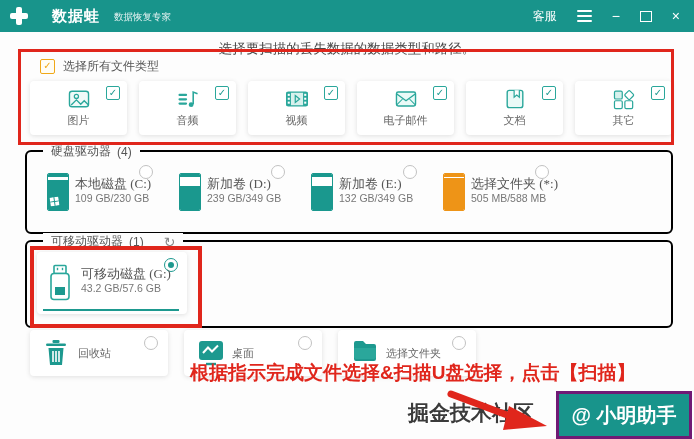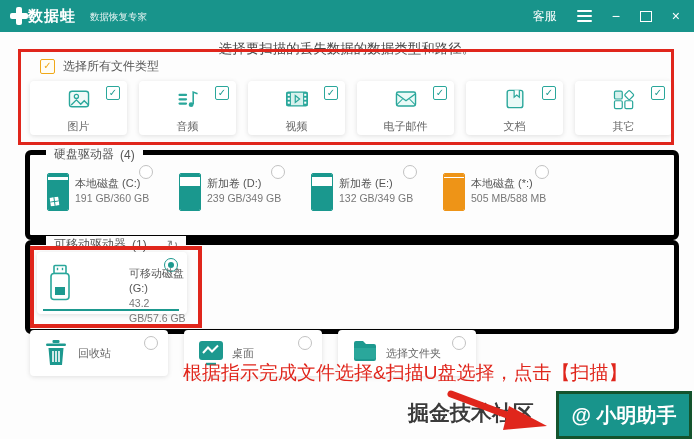--- a/index.html
+++ b/index.html
@@ -5,21 +5,21 @@
   html,body{margin:0;padding:0;background:#fff;}
   #app{position:relative;width:694px;height:439px;overflow:hidden;background:#fdfdfd;
        font-family:"Liberation Sans","DejaVu Sans",sans-serif;}
   
   .hdr{position:absolute;left:0;top:0;width:694px;height:32px;background:#18948b;
        display:flex;align-items:center;color:#fff;}
   .logo-cross{position:relative;width:18px;height:18px;margin-left:10px;}
   .logo-cross i{position:absolute;background:#fff;border-radius:2px;}
   .logo-cross i.v{left:6px;top:0;width:6px;height:18px;}
   .logo-cross i.h{left:0;top:6px;width:18px;height:6px;}
-  .brand{margin-left:0;font-size:15px;font-weight:bold;letter-spacing:1px;}
+  .brand{margin-left:24px;font-size:15px;font-weight:bold;letter-spacing:1px;}
   .brand-sub{margin-left:14px;font-size:9.5px;opacity:.9;margin-top:3px;}
   .hdr-right{margin-left:auto;display:flex;align-items:center;gap:20px;margin-right:14px;}
   .support{font-size:12px;cursor:pointer;}
   .hamb{display:flex;flex-direction:column;gap:3px;cursor:pointer;}
   .hamb i{width:15px;height:2px;background:#fff;border-radius:1px;}
   .wc{font-size:14px;line-height:14px;cursor:pointer;}
   .wc-max{width:10px;height:9px;border:1.5px solid #fff;cursor:pointer;}
   
   .page-title{position:absolute;left:0;top:40px;width:694px;text-align:center;
        font-size:13.5px;color:#4a4a4a;}
@@ -31,66 +31,66 @@
   .selall{position:absolute;left:40px;top:58px;display:flex;align-items:center;gap:8px;z-index:2;}
   .cb{width:12px;height:12px;border:1px solid #2aa79b;border-radius:2px;background:#fff;
       font-size:10px;line-height:12px;text-align:center;color:#1d998f;cursor:pointer;}
   .cb.orange{width:13px;height:13px;border-color:#f0a818;color:#f0a818;background:#fffdf4;}
   .selall-label{font-size:12px;color:#555;}
   
   .ftcard{position:absolute;top:81px;width:97px;height:54px;background:#fff;border-radius:4px;
       box-shadow:0 1px 5px rgba(0,0,0,.12);z-index:1;cursor:pointer;}
   .ftcard .cb{position:absolute;top:5px;right:7px;}
   .ftcard svg{display:block;margin:5px auto 0 auto;}
-  .ft-label{display:block;text-align:center;font-size:11px;color:#666;margin-top:7px;}
-  
-  .fset{position:absolute;left:25px;width:644px;border:5px solid #000000;border-radius:6px;background:#fdfdfd;}
+  .ft-label{display:block;text-align:center;font-size:11px;color:#666;margin-top:1px;}
+  
+  .fset{position:absolute;left:25px;width:644px;border:2px solid #000000;border-radius:6px;background:#fdfdfd;}
   #fs-hdd{top:150px;height:80px;}
   #fs-rem{top:240px;height:84px;}
   .legend{position:absolute;top:-9px;left:16px;background:#fdfdfd;padding:0 8px;font-size:12px;
       color:#555;display:flex;align-items:center;gap:6px;}
   .legend .cnt{color:#555;}
   .refresh{font-size:14px;color:#8a8a8a;margin-left:14px;cursor:pointer;line-height:12px;}
   
   .drive{position:absolute;top:163px;width:128px;height:58px;cursor:pointer;}
   .radio{position:absolute;width:12px;height:12px;border:1px solid #c2c2c2;border-radius:50%;
       background:#fff;cursor:pointer;}
   .drive .radio{left:94px;top:2px;}
   .radio.sel{border-color:#1d998f;}
   .radio.sel i{position:absolute;left:2.5px;top:2.5px;width:6px;height:6px;border-radius:50%;
       background:#1d998f;}
   .drv-ico{position:absolute;left:2px;top:10px;width:20px;height:36px;border:1px solid #1a988e;
       border-radius:2px;background:#fff;overflow:hidden;}
   .drv-ico .cap{position:absolute;top:0;left:0;right:0;height:3px;background:#1a988e;}
   .drv-ico .fill{position:absolute;bottom:0;left:0;right:0;background:#1a988e;}
   .oslogo{position:absolute;left:2px;bottom:4px;z-index:2;transform:rotate(-8deg);}
   .dtxt{position:absolute;left:30px;top:13px;}
-  .dtxt b{display:block;font-weight:normal;font-size:11px;color:#555;line-height:15px;}
+  .dtxt b{display:block;font-weight:normal;font-size:13px;color:#555;line-height:15px;font-family:Liberation Serif, serif;}
   .dtxt u{display:block;text-decoration:none;font-size:10.5px;color:#777;line-height:15px;}
   
   .remcard{position:absolute;left:37px;top:252px;width:150px;height:62px;background:#fff;
       border-radius:4px;box-shadow:0 1px 5px rgba(0,0,0,.12);z-index:2;cursor:pointer;}
   .remcard .radio{right:9px;top:6px;left:auto;position:absolute;}
   .remcard .usb{position:absolute;left:10px;top:12px;}
-  .remcard .dtxt{left:44px;top:14px;margin-left:48px;}
+  .remcard .dtxt{left:44px;top:14px;}
   .rem-underline{position:absolute;left:6px;bottom:3px;width:136px;height:2px;background:#1d998f;}
   
   .loccard{position:absolute;top:330px;width:138px;height:46px;background:#fff;border-radius:4px;
       box-shadow:0 1px 5px rgba(0,0,0,.12);z-index:1;cursor:pointer;}
   .loccard .radio{position:absolute;right:10px;top:6px;}
   .loccard svg{position:absolute;left:14px;top:9px;}
   .loc-label{position:absolute;left:48px;top:16px;font-size:11px;color:#666;}
   
-  .instruction{position:absolute;left:183px;top:360px;font-size:19px;font-weight:normal;
+  .instruction{position:absolute;left:190px;top:360px;font-size:19px;font-weight:bold;
       color:#e0261c;z-index:8;white-space:nowrap;}
   .community{position:absolute;left:408px;top:399px;font-size:21px;font-weight:bold;color:#3b3b3b;
       z-index:8;white-space:nowrap;
       text-shadow:-1px -1px 0 #fff,1px -1px 0 #fff,-1px 1px 0 #fff,1px 1px 0 #fff,0 0 3px #fff;}
   .badge{position:absolute;left:556px;top:391px;width:130px;height:42px;background:#18948b;
-      border:3px solid #14532d;z-index:9;display:flex;align-items:center;justify-content:center;
+      border:3px solid #701a75;z-index:9;display:flex;align-items:center;justify-content:center;
       color:#fff;font-size:20px;font-weight:bold;white-space:nowrap;}
   .arrow-svg{position:absolute;left:443px;top:388px;z-index:9;pointer-events:none;}
 </style>
 </head>
 <body>
 
 <div id="app">
 
   <div class="hdr">
     <span class="logo-cross">
@@ -199,21 +199,21 @@
       <i class="fill" style="height: 83%; background: rgb(26, 152, 142);"></i>
       <svg class="oslogo" width="9" height="9" viewBox="0 0 9 9">
         <rect x="0" y="0" width="4" height="4" fill="#fff"></rect>
           <rect x="5" y="0" width="4" height="4" fill="#fff"></rect>
         <rect x="0" y="5" width="4" height="4" fill="#fff"></rect>
           <rect x="5" y="5" width="4" height="4" fill="#fff"></rect>
       </svg>
     </span>
     <span class="dtxt">
       <b>本地磁盘 (C:)</b>
-      <u>191 GB/360 GB</u>
+      <u>109 GB/230 GB</u>
     </span>
   </div>
   <div class="drive" style="left:177px">
     <span class="radio"></span>
     <span class="drv-ico" style="border-color: rgb(26, 152, 142);">
       <i class="cap" style="background: rgb(26, 152, 142);"></i>
       <i class="fill" style="height: 68%; background: rgb(26, 152, 142);"></i>
     </span>
     <span class="dtxt">
       <b>新加卷 (D:)</b>
@@ -231,21 +231,21 @@
       <u>132 GB/349 GB</u>
     </span>
   </div>
   <div class="drive" style="left:441px">
     <span class="radio"></span>
     <span class="drv-ico" style="border-color: rgb(238, 148, 23);">
       <i class="cap" style="background: rgb(238, 148, 23);"></i>
       <i class="fill" style="height: 88%; background: rgb(238, 148, 23);"></i>
     </span>
     <span class="dtxt">
-      <b>本地磁盘 (*:)</b>
+      <b>选择文件夹 (*:)</b>
       <u>505 MB/588 MB</u>
     </span>
   </div>
 
   <div class="fset" id="fs-rem">
     <div class="legend">
       <span>可移动驱动器</span>
       <span class="cnt">(1)</span>
       <span class="refresh">↻</span>
     </div>

